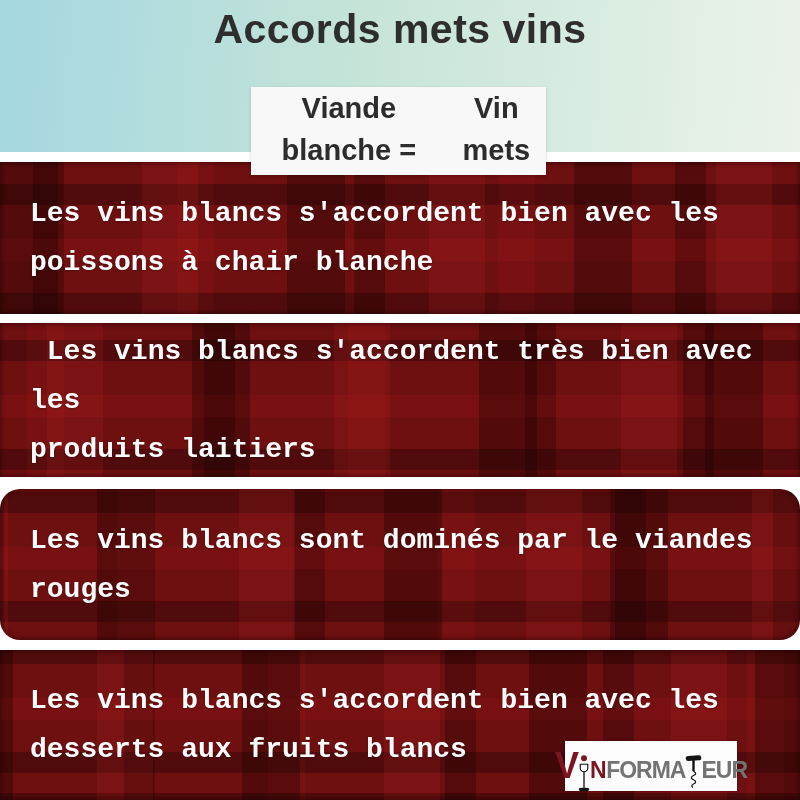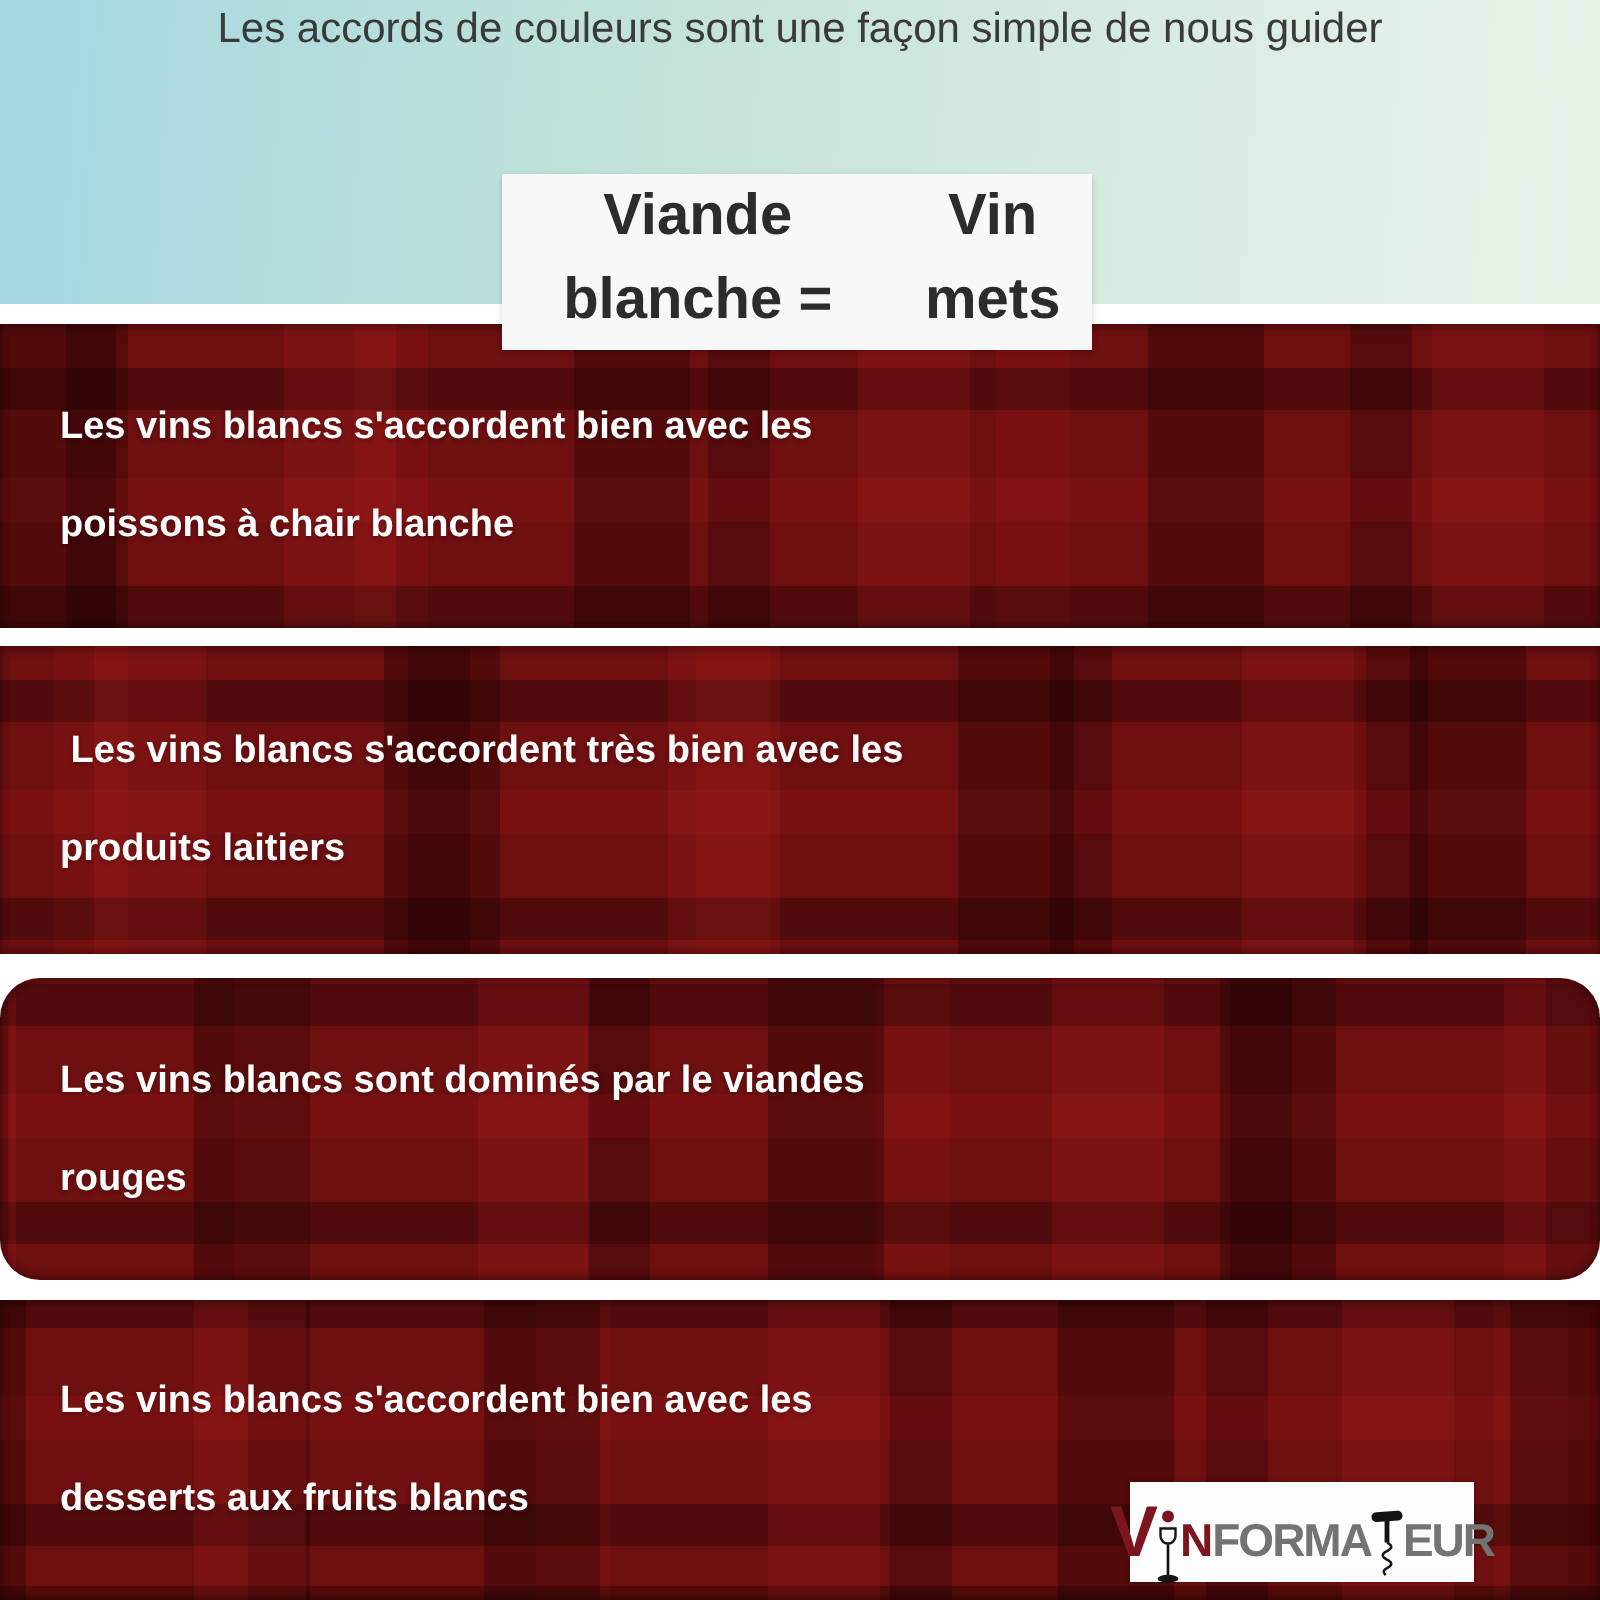--- a/index.html
+++ b/index.html
@@ -53,24 +53,25 @@
       repeating-linear-gradient(90deg, rgba(0,0,0,0) 0 33px, rgba(45,3,3,.38) 33px 64px, rgba(0,0,0,0) 64px 177px, rgba(175,25,25,.16) 177px 214px, rgba(0,0,0,0) 214px 321px);
     box-shadow:inset 0 2px 5px rgba(0,0,0,0.28), inset 0 -2px 5px rgba(0,0,0,0.28);
     display:flex; flex-direction:column; justify-content:center;
     padding-left:30px; padding-right:20px;
   }
   .band-1 { top:162px; height:152px; background-position:0 0, 0 0, 0 0; }
   .band-2 { top:323px; height:154px; background-position:-95px -13px, -40px -7px, -150px 0; }
   .band-3 { top:489px; height:151px; background-position:-190px -30px, -75px -18px, -60px 0;border-radius:20px; }
   .band-4 { top:650px; height:150px; background-position:-45px -44px, -120px -27px, -230px 0; }
   .band-line {
-    font-size:19px; font-weight:bold; color:#fdfdfd;
+    font-size:28px; font-weight:bold; color:#fdfdfd;
     line-height:49px;
     white-space:pre-wrap;
     text-shadow:0 1px 2px rgba(0,0,0,0.25);
+    font-family:Liberation Mono, monospace;
   }
 
   
   .logo {
     position:absolute; left:565px; top:741px; width:172px; height:50px;
     background:#fdfdfd;
     z-index:6;
     display:flex; align-items:center; justify-content:center;
     overflow:visible;
     box-shadow:0 0 2px rgba(0,0,0,0.3);
@@ -92,21 +93,21 @@
     font-size:23px; line-height:0.78; font-weight:bold;
     color:#737373; letter-spacing:-1px;
   }
   .glass-icon { width:12px; height:44px; margin:0 0 -16px -1px; flex:none; }
   .corkscrew-icon { width:17px; height:44px; margin:0 -1px -14px 0; flex:none; }
 </style>
 </head>
 <body>
 
 <div class="header">
-  <div class="subtitle">Les accords de couleurs sont une façon simple de nous guider</div>
+  <div class="title">Accords mets vins</div>
 </div>
 
 <div class="pairing-box">
   <div class="pairing-line">Viande blanche =</div>
   <div class="pairing-line">Vin mets</div>
 </div>
 
 <div class="band band-1">
   <div class="band-line">Les vins blancs s'accordent bien avec les</div>
   <div class="band-line">poissons à chair blanche</div>

